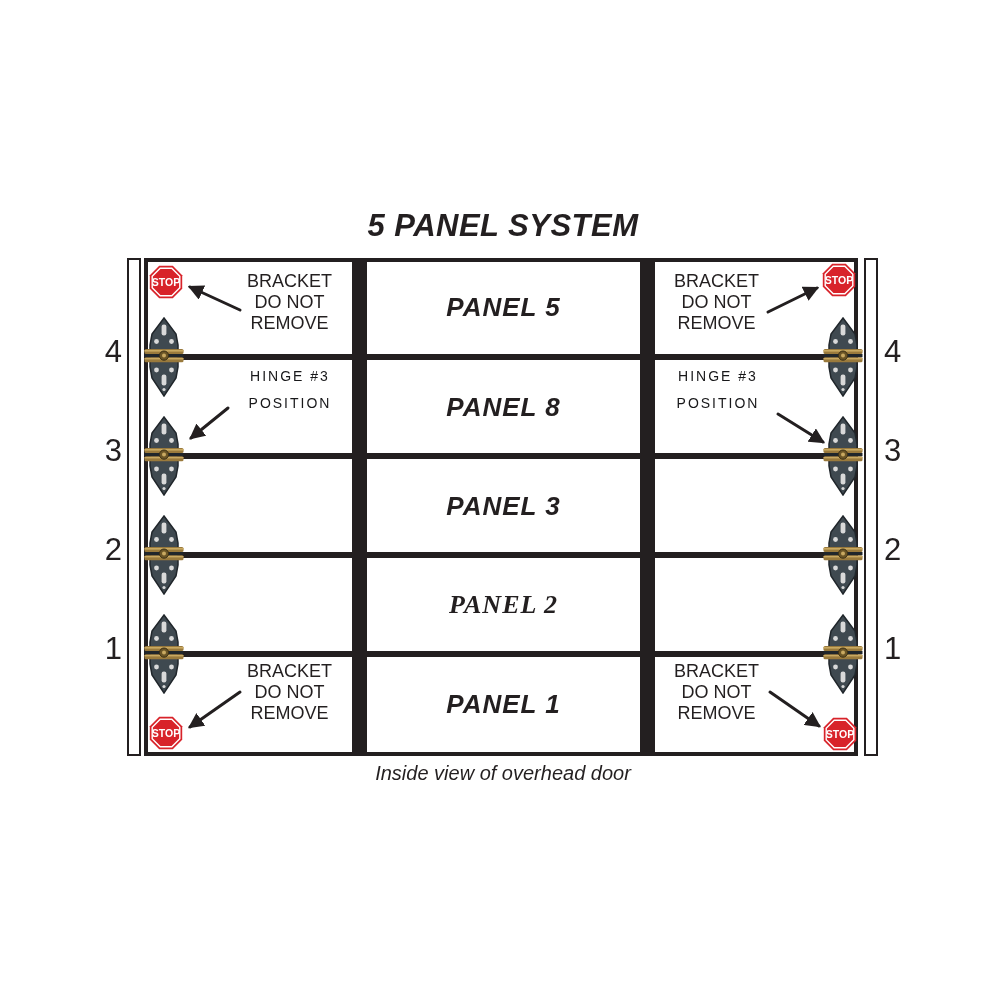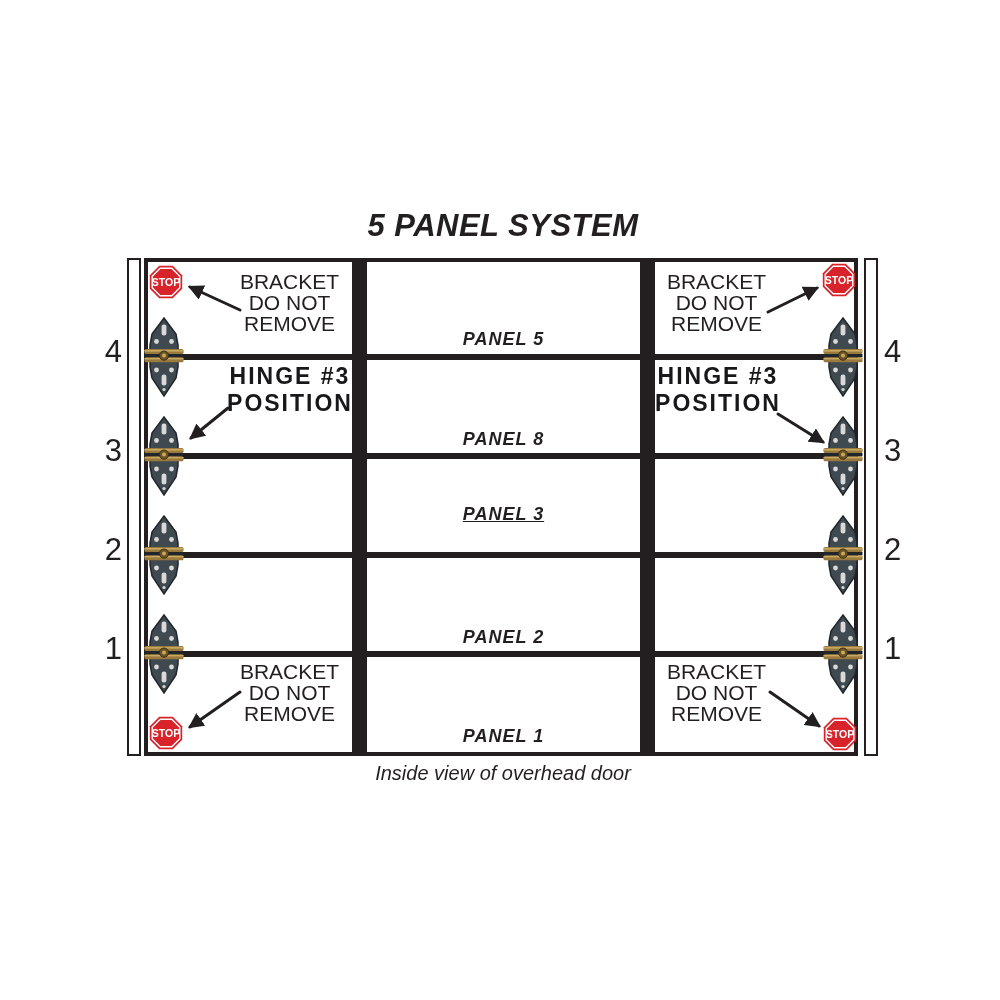--- a/index.html
+++ b/index.html
@@ -21,43 +21,43 @@
          background:#fff;box-sizing:border-box;}
   .track.left{left:127px;} .track.right{left:864px;}
 
   .stile{position:absolute;top:258px;width:15px;height:498px;background:var(--ink);}
   .stile.s1{left:352px;} .stile.s2{left:640px;}
 
   .joint{position:absolute;left:144px;width:714px;height:6px;background:var(--ink);}
   .joint.j4{top:354px;} .joint.j3{top:453px;} .joint.j2{top:552px;} .joint.j1{top:651px;}
 
   .panel-label{position:absolute;left:367px;width:273px;text-align:center;line-height:30px;
-               font-size:18px;font-weight:bold;font-style:italic;letter-spacing:1px;color:var(--ink);margin-top:32px;}
-  .p5{top:292px;} .p4{top:392px;} .p3{top:467px;text-decoration:underline;} .p2{top:590px;} .p1{top:689px;text-align:center;}
+               font-size:26px;font-weight:bold;font-style:italic;letter-spacing:1px;color:var(--ink);}
+  .p5{top:292px;} .p4{top:392px;} .p3{top:491px;} .p2{top:590px;font-family:Liberation Serif, serif;} .p1{top:689px;text-align:center;}
 
   .num{position:absolute;font-size:31px;line-height:34px;color:var(--ink);}
   .num.left{left:84px;width:38px;text-align:right;}
   .num.right{left:884px;width:40px;text-align:left;}
   .ny4{top:335px;} .ny3{top:434px;} .ny2{top:533px;} .ny1{top:632px;}
 
   .hinge{position:absolute;width:40px;height:80px;}
   .hinge.hl{left:144px;} .hinge.hr{left:823px;}
   .hy4{top:317px;} .hy3{top:416px;} .hy2{top:515px;} .hy1{top:614px;}
 
   .stop{position:absolute;width:34px;height:34px;}
   .stop.tl{left:149px;top:265px;} .stop.tr{left:822px;top:263px;}
   .stop.bl{left:149px;top:716px;} .stop.br{left:823px;top:717px;}
   .stop text{fill:#fff;font-family:"Liberation Sans",sans-serif;font-weight:bold;font-size:10.5px;}
 
-  .bracket-note{position:absolute;width:155px;text-align:center;font-size:21px;line-height:21px;color:var(--ink);}
+  .bracket-note{position:absolute;width:155px;text-align:center;font-size:18px;line-height:21px;color:var(--ink);}
   .bn-tl{left:212px;top:271px;} .bn-tr{left:639px;top:271px;}
   .bn-bl{left:212px;top:661px;} .bn-br{left:639px;top:661px;}
 
-  .hinge-note{position:absolute;width:180px;text-align:center;font-size:23px;line-height:27px;
-              letter-spacing:2px;color:#18181a;font-weight:bold;}
+  .hinge-note{position:absolute;width:180px;text-align:center;font-size:14px;line-height:27px;
+              letter-spacing:2px;color:#18181a;}
   .hn-l{left:200px;top:363px;} .hn-r{left:628px;top:363px;}
 
   .arrows{position:absolute;left:0;top:0;width:1000px;height:1000px;pointer-events:none;}
   .arrows line{stroke:var(--ink);stroke-width:3;stroke-linecap:round;}
 
   .caption{position:absolute;left:0;top:762px;width:1006px;text-align:center;
            font-size:20px;font-style:italic;color:var(--ink);}
   .defs-holder{position:absolute;width:0;height:0;overflow:hidden;}
 </style>
 </head>

